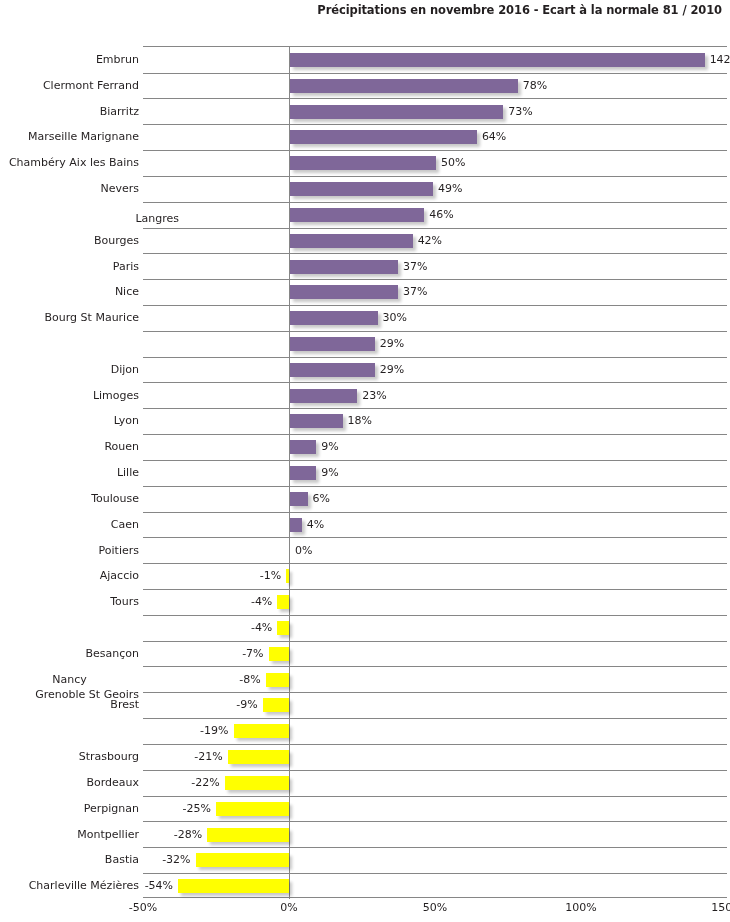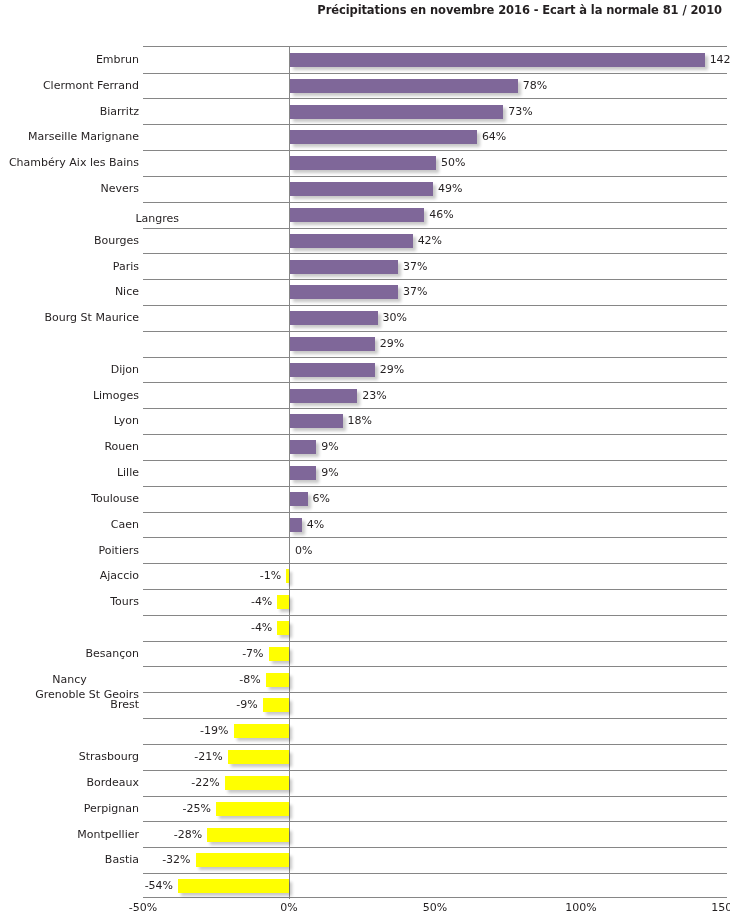--- a/index.html
+++ b/index.html
@@ -254,20 +254,21 @@
     <div class="val-label left" style="top: 748.727px; right: 516px;">-25%</div>
     <div class="row" style="top: 774.545px;"></div>
     <div class="cat-label" style="top: 774.545px; left: -143px;">Montpellier</div>
     <div class="bar neg" style="top: 780.545px; left: 64.24px; width: 81.76px;"></div>
     <div class="val-label left" style="top: 774.545px; right: 524.76px;">-28%</div>
     <div class="row" style="top: 800.364px;"></div>
     <div class="cat-label" style="top: 800.364px; left: -143px;">Bastia</div>
     <div class="bar neg" style="top: 806.364px; left: 52.56px; width: 93.44px;"></div>
     <div class="val-label left" style="top: 800.364px; right: 536.44px;">-32%</div>
     <div class="row last" style="top: 826.182px;"></div>
+    <div class="cat-label" style="top: 826.182px; left: -143px;">Charleville Mézières</div>
     <div class="bar neg" style="top: 832.182px; left: 35.04px; width: 110.96px;"></div>
     <div class="val-label left" style="top: 826.182px; right: 553.96px;">-54%</div>
   </div>
 
 <div id="xaxis">
     <div class="xtick" style="left: 0px;">-50%</div>
     <div class="xtick" style="left: 146px;">0%</div>
     <div class="xtick" style="left: 292px;">50%</div>
     <div class="xtick" style="left: 438px;">100%</div>
     <div class="xtick" style="left: 584px;">150%</div>

